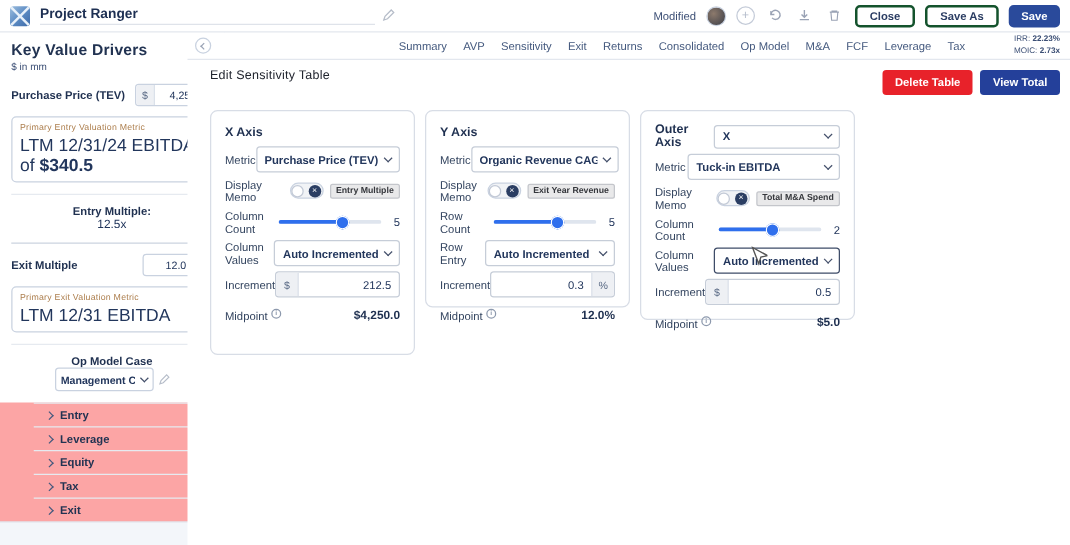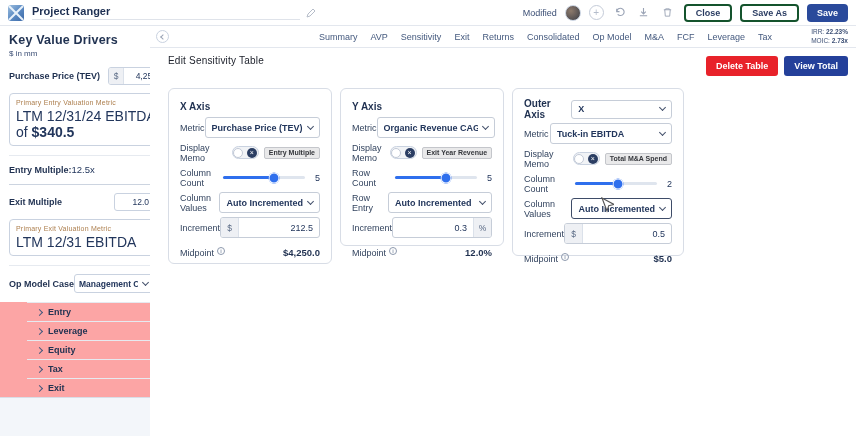--- a/index.html
+++ b/index.html
@@ -41,21 +41,21 @@
   .igroup .fix.right { border-right:none; border-left:1px solid #dbe1ea; }
   .igroup .val { font-size:8.5px; color:#22365c; display:flex; align-items:center; justify-content:flex-end; padding:0 5px; }
   .metric-box { margin-top:8px; border:1px solid #c9d2e0; border-radius:4px; padding:5px 6px; position:relative; background:#fff; }
   .metric-box .mb-title { font-size:7px; color:#ad7f4e; letter-spacing:.2px; padding-right:12px; }
   .metric-box .mb-text { font-size:14px; color:#22365c; margin-top:2px; }
   .metric-box .mb-text b { font-weight:700; }
   .mb-icon { position:absolute; top:4px; right:5px; width:9px; height:9px; border:1px solid #b9c2cf; border-radius:50%; }
   .mb-icon:before { content:""; position:absolute; left:2px; right:2px; top:3.5px; height:1px; background:#b9c2cf; }
   .sb-div { border:none; border-top:1px solid #e6eaf0; margin:9px 0 0; }
   .sb-div.strong { border-top-color:#ccd4e0; }
-  .kv-row { display:flex; align-items:center; margin-top:8px; }
+  .kv-row { display:flex; align-items:center; margin-top:8px;flex-direction:column; }
   .kv-val { font-size:9.5px; color:#22365c; }
   .sb-select { display:flex; align-items:center; height:19px; border:1px solid #c9d2e0; border-radius:3px; background:#fff;
     font-size:8.5px; font-weight:700; color:#22365c; padding:0 4px; width:79px; }
   .sb-select .txt { flex:1; overflow:hidden; white-space:nowrap; }
   .pencil-sm { color:#b6bdc9; margin-left:4px; }
   .sections { background:#fca5a5;padding-left:27px; }
   .section-row { height:19px; display:flex; align-items:center; border-top:1px solid #e6eaf0; padding:0 10px;
     font-size:9px; font-weight:600; color:#223352; cursor:pointer; }
   .sec-chev { width:5px; height:5px; border-right:1.2px solid #44597e; border-bottom:1.2px solid #44597e;
     transform:rotate(-45deg); margin-right:6px; flex:none; }
@@ -71,21 +71,21 @@
   .nav-metrics { margin-left:auto; text-align:right; font-size:6.5px; line-height:1.25; color:#3c4f75; padding-right:2px; }
   .nav-metrics b { font-weight:700; }
 
   .page-title { position:absolute; top:29px; left:18px; font-size:10px; font-weight:500; color:#20242e; letter-spacing:.2px; }
   .hdr-btns { position:absolute; top:30px; right:8px; display:flex; gap:6px; }
   .btn.delete { height:20px; border-radius:3px; }
   .btn.view { height:20px; border-radius:3px; }
 
   
   .panel { position:absolute; top:62px; background:#fff; border:1px solid #d8dde6; border-radius:6px; padding:8px 11px; }
-  .panel.px { left:18px;  width:164px; height:176px; }
+  .panel.px { left:18px;  width:164px; height:196px; }
   .panel.py { left:190px; width:164px; height:158px; }
   .panel.po { left:362px; width:172px; height:168px; }
   .p-title { font-size:10px; font-weight:700; color:#1f3050; height:18px; display:flex; align-items:center; gap:7px; }
   .prow { display:flex; align-items:center; justify-content:space-between; height:25px; }
   .plabel { font-size:9px; color:#33445f; }
   .select { display:flex; align-items:center; height:21px; border:1px solid #c6cdd8; border-radius:3px; background:#fff;
     font-size:9px; font-weight:600; color:#22365c; padding:0 6px; width:118px; cursor:pointer; }
   .select .txt { flex:1; overflow:hidden; white-space:nowrap; }
   .select.small { width:36px; height:19px; font-weight:700; }
   .select.focused { border:1.5px solid #3e4c68; }

